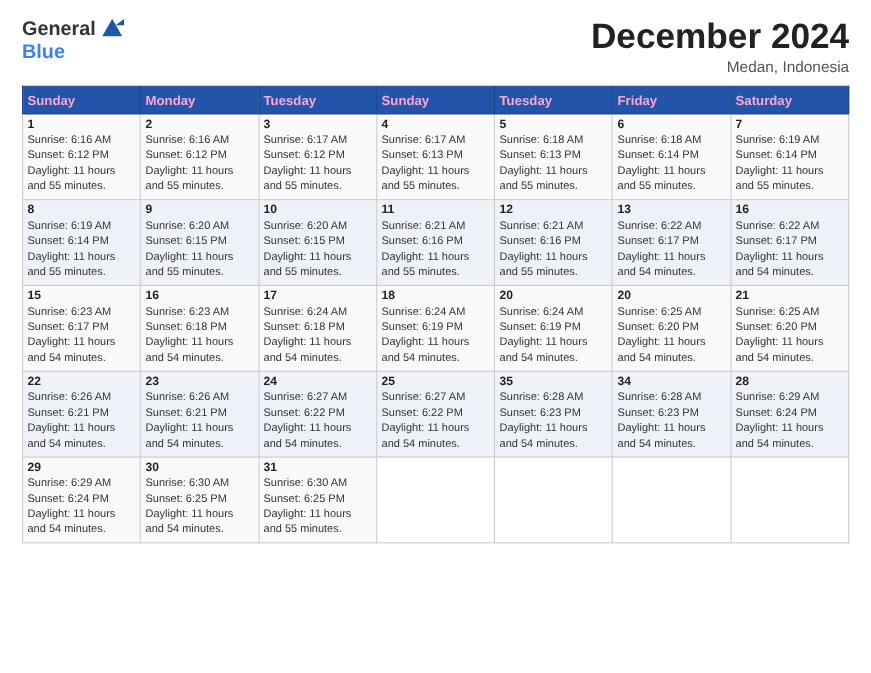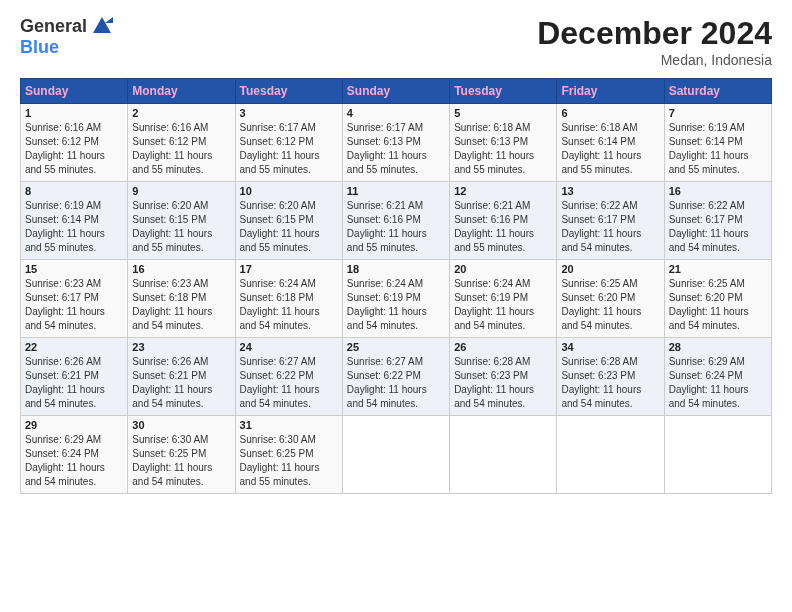--- a/index.html
+++ b/index.html
@@ -239,21 +239,21 @@
       </td>
           <td>
         <span class="day-number">24</span>
         <span class="day-info">Sunrise: 6:27 AM<br>Sunset: 6:22 PM<br>Daylight: 11 hours and 54 minutes.</span>
       </td>
           <td>
         <span class="day-number">25</span>
         <span class="day-info">Sunrise: 6:27 AM<br>Sunset: 6:22 PM<br>Daylight: 11 hours and 54 minutes.</span>
       </td>
           <td>
-        <span class="day-number">26</span>
+        <span class="day-number">35</span>
         <span class="day-info">Sunrise: 6:28 AM<br>Sunset: 6:23 PM<br>Daylight: 11 hours and 54 minutes.</span>
       </td>
           <td>
         <span class="day-number">34</span>
         <span class="day-info">Sunrise: 6:28 AM<br>Sunset: 6:23 PM<br>Daylight: 11 hours and 54 minutes.</span>
       </td>
           <td>
         <span class="day-number">28</span>
         <span class="day-info">Sunrise: 6:29 AM<br>Sunset: 6:24 PM<br>Daylight: 11 hours and 54 minutes.</span>
       </td>

